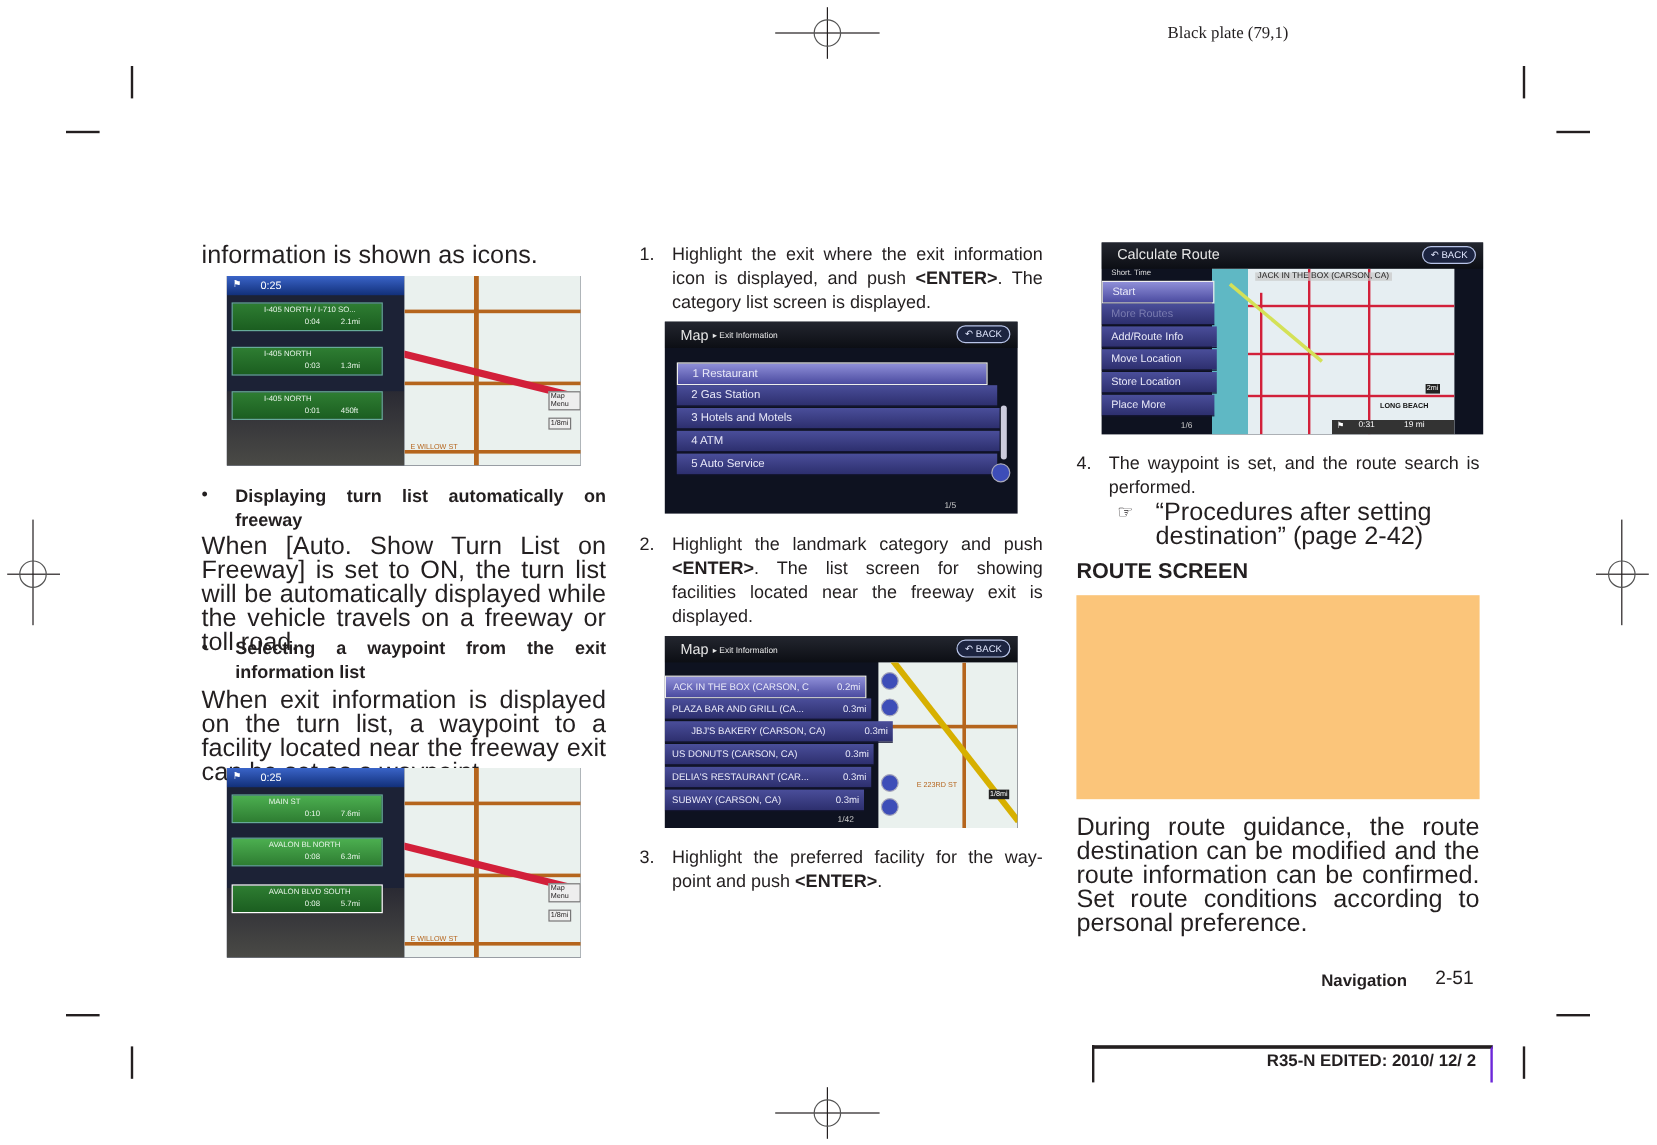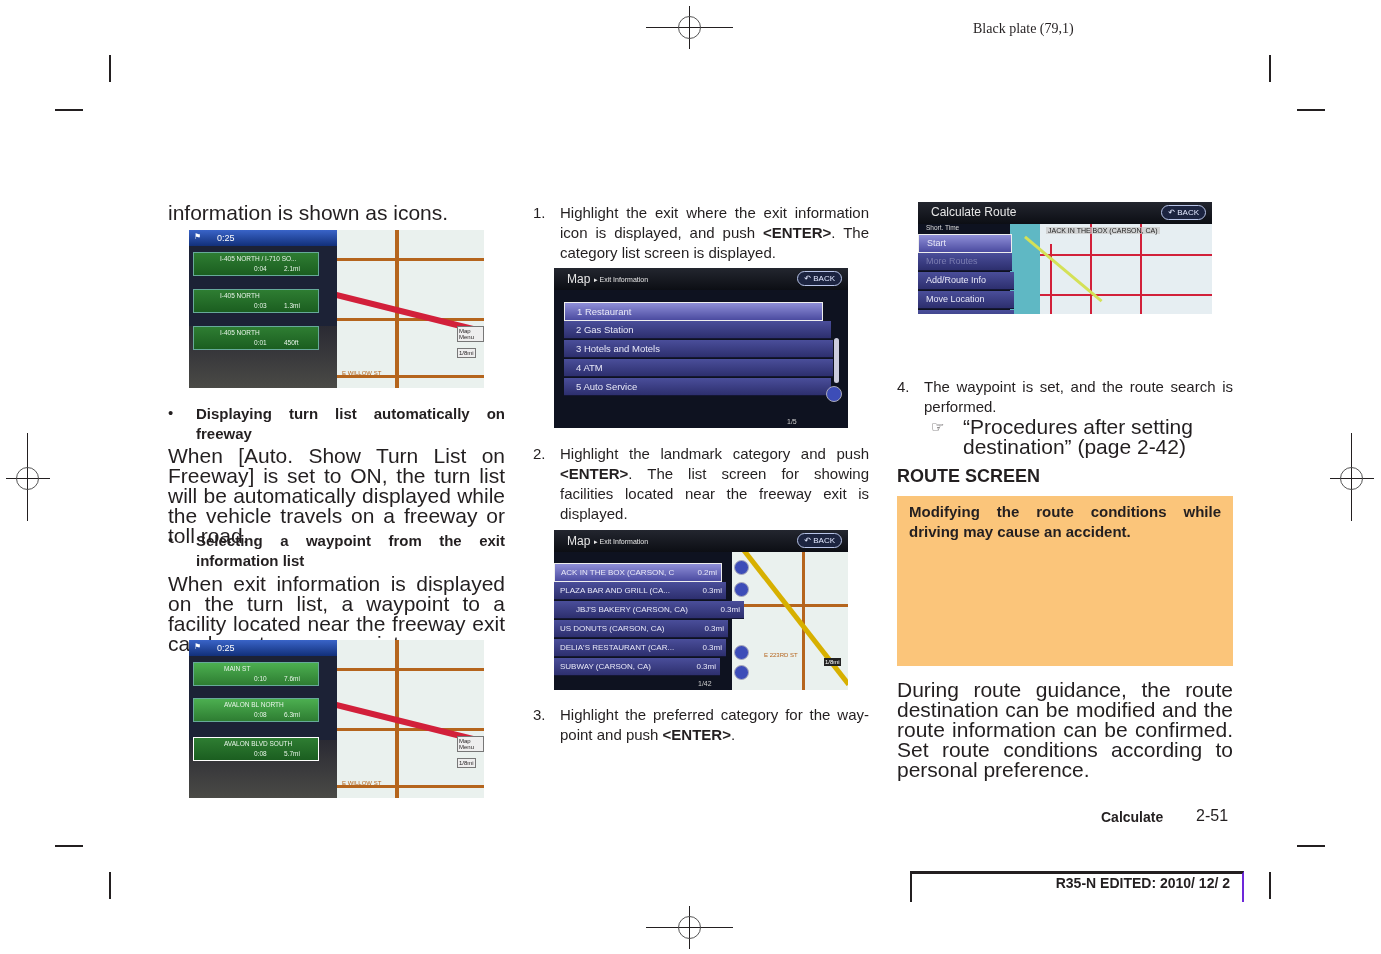--- a/index.html
+++ b/index.html
@@ -230,24 +230,24 @@
   </div>
   <div class="abs" style="left:180px;top:30px;width:13px;height:13px;border-radius:50%;background:#3d4db8;border:1px solid #aab;"></div>
   <div class="abs" style="left:180px;top:52px;width:13px;height:13px;border-radius:50%;background:#3d4db8;border:1px solid #aab;"></div>
   <div class="abs" style="left:180px;top:115px;width:13px;height:13px;border-radius:50%;background:#3d4db8;border:1px solid #aab;"></div>
   <div class="abs" style="left:180px;top:135px;width:13px;height:13px;border-radius:50%;background:#3d4db8;border:1px solid #aab;"></div>
   <span class="pager" style="left:144px;top:150px;">1/42</span>
 </div>
 
 <div class="abs step" style="left:533px;top:705px;width:336px;">
   <span class="num">3.</span>
-  <div class="txt"><span>Highlight the preferred category for the way-point and push </span><b class="kbd">&lt;ENTER&gt;</b><span>.</span></div>
-</div>
-
-<div class="screen" style="left:918px;top:202px;width:294px;height:112px;">
+  <div class="txt"><span>Highlight the preferred facility for the way-point and push </span><b class="kbd">&lt;ENTER&gt;</b><span>.</span></div>
+</div>
+
+<div class="screen" style="left:918px;top:202px;width:294px;height:160px;padding-left:24px;">
   <div class="scr-title">
     <span class="abs" style="left:13px;top:3px;font-size:12px;">Calculate Route</span>
     <span class="back-btn">↶ <span>BACK</span></span>
   </div>
   <div class="map" style="left:92px;top:22px;width:202px;height:138px;background:#e6eef2;">
     <div class="abs" style="left:0;top:0;width:30px;height:138px;background:#5fb8c4;"></div>
     <div class="road-r" style="left:40px;top:20px;width:2px;height:118px;"></div>
     <div class="road-r" style="left:80px;top:0;width:2px;height:138px;"></div>
     <div class="road-r" style="left:130px;top:0;width:2px;height:138px;"></div>
     <div class="road-r" style="left:30px;top:30px;width:172px;height:2px;"></div>
@@ -277,24 +277,23 @@
   <span class="num">4.</span>
   <div class="txt">The waypoint is set, and the route search is performed.</div>
 </div>
 <div class="abs" style="left:931px;top:418px;font-size:15px;">☞</div>
 <div class="abs body-text" style="left:963px;top:417px;width:270px;text-align:left;">“Procedures after setting destination” (page 2-42)</div>
 
 <div class="abs" style="left:897px;top:466px;font-size:18px;font-weight:bold;">ROUTE SCREEN</div>
 
 <div class="warn">
   <div class="warn-body">
-    <p>Modifying the route conditions while driving may cause an accident.</p>
   </div>
 </div>
 
 <div class="abs body-text" style="left:897px;top:680px;width:336px;">During route guidance, the route destination can be modified and the route information can be confirmed. Set route conditions according to personal preference.</div>
 
-<div class="abs" style="left:1101px;top:809px;font-size:14px;font-weight:bold;">Calculate</div>
+<div class="abs" style="left:1101px;top:809px;font-size:14px;font-weight:bold;">Navigation</div>
 <div class="abs" style="left:1196px;top:807px;font-size:16px;">2-51</div>
 
 <div class="footer-box">
   <div class="abs" style="right:12px;top:1px;font-size:14px;font-weight:bold;">R35-N EDITED:  2010/ 12/ 2</div>
 </div>
 
 </body></html>

